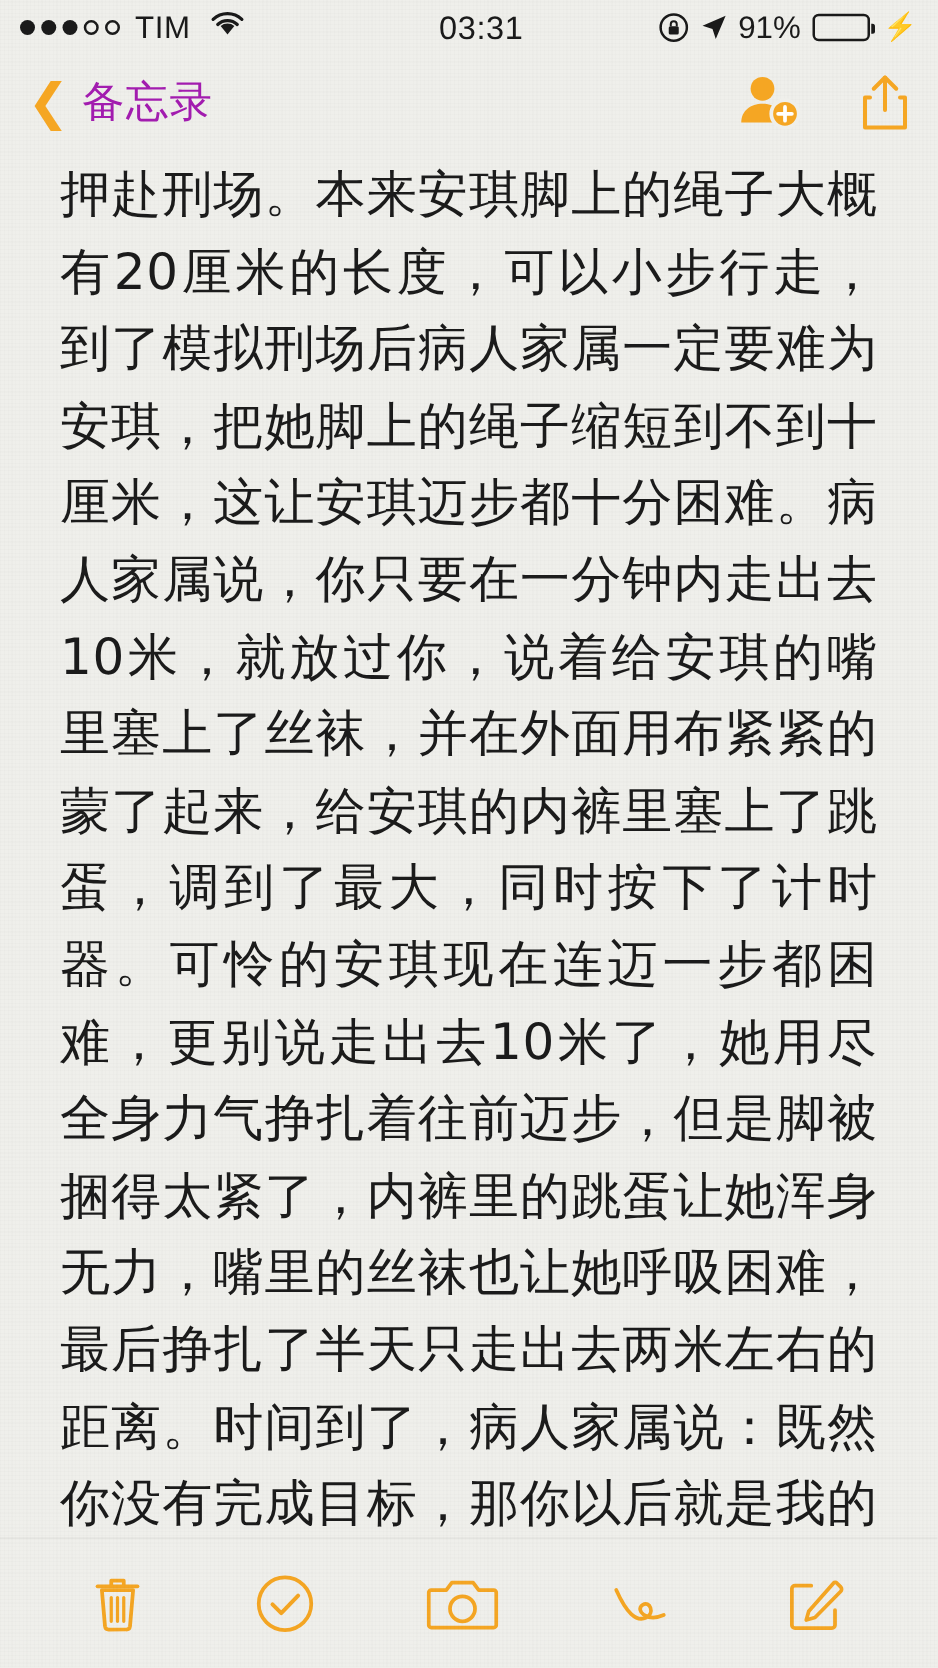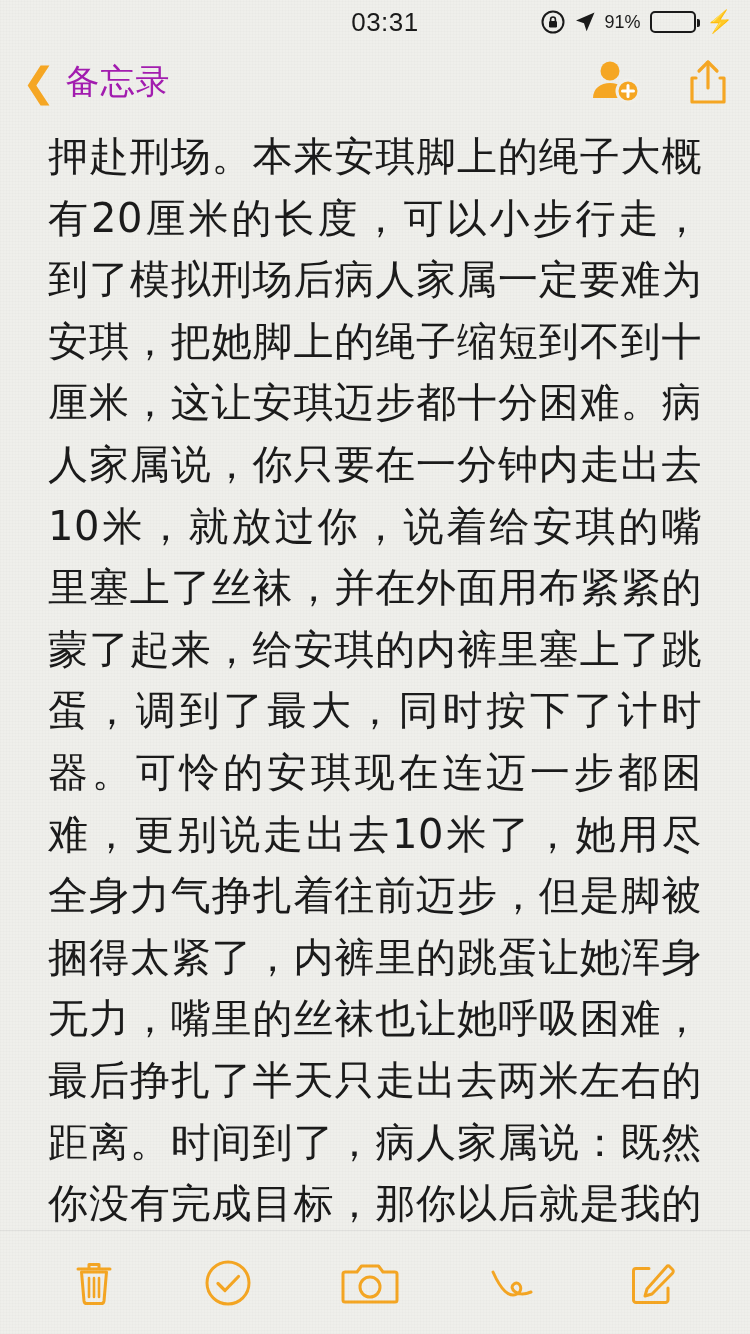--- a/index.html
+++ b/index.html
@@ -78,21 +78,21 @@
   }
   .status-right {
     margin-left: auto;
     display: flex;
     align-items: center;
     gap: 9px;
     font-size: 24px;
     z-index: 2;
   }
   .lock-icon svg, .loc-icon svg { display: block; }
-  .batt-pct { font-size: 18px; }
+  .batt-pct { font-size: 25px; }
   .battery {
     width: 46px;
     height: 22px;
     border: 2px solid #1a1a1a;
     border-radius: 5px;
     position: relative;
     box-sizing: border-box;
     padding: 2px;
   }
   .battery::after {
@@ -196,20 +196,37 @@
       repeating-linear-gradient(90deg, rgba(0,0,0,0.012) 0px, rgba(0,0,0,0.012) 1px, transparent 1px, transparent 3px);
   }
 </style>
 </head>
 <body>
 
 <div class="phone">
   <div class="bg-noise"></div>
 
   <div class="status-bar">
+    <div class="status-left">
+      <div class="signal-dots">
+          <span class="dot"></span>
+          <span class="dot"></span>
+          <span class="dot"></span>
+          <span class="dot empty"></span>
+          <span class="dot empty"></span>
+        </div>
+      <span class="carrier">TIM</span>
+      <span class="wifi-icon">
+        <svg width="30" height="22" viewBox="0 0 30 22">
+          <path d="M15 19.5 L9.5 12.8 a8.6 8.6 0 0 1 11 0 Z" fill="#1a1a1a"></path>
+          <path d="M3.5 7.5 a16.5 16.5 0 0 1 23 0" stroke="#1a1a1a" stroke-width="2.6" fill="none" stroke-linecap="round"></path>
+          <path d="M7.2 11.6 a11.3 11.3 0 0 1 15.6 0" stroke="#1a1a1a" stroke-width="2.6" fill="none" stroke-linecap="round"></path>
+        </svg>
+      </span>
+    </div>
     <div class="status-center">03:31</div>
     <div class="status-right">
       <span class="lock-icon">
         <svg width="24" height="24" viewBox="0 0 24 24">
           <circle cx="12" cy="12" r="10.5" fill="none" stroke="#1a1a1a" stroke-width="2"></circle>
           <rect x="8" y="11" width="8" height="6.5" rx="1.2" fill="#1a1a1a"></rect>
           <path d="M9.6 11 v-1.6 a2.4 2.4 0 0 1 4.8 0 V11" fill="none" stroke="#1a1a1a" stroke-width="1.6"></path>
         </svg>
       </span>
       <span class="loc-icon">

